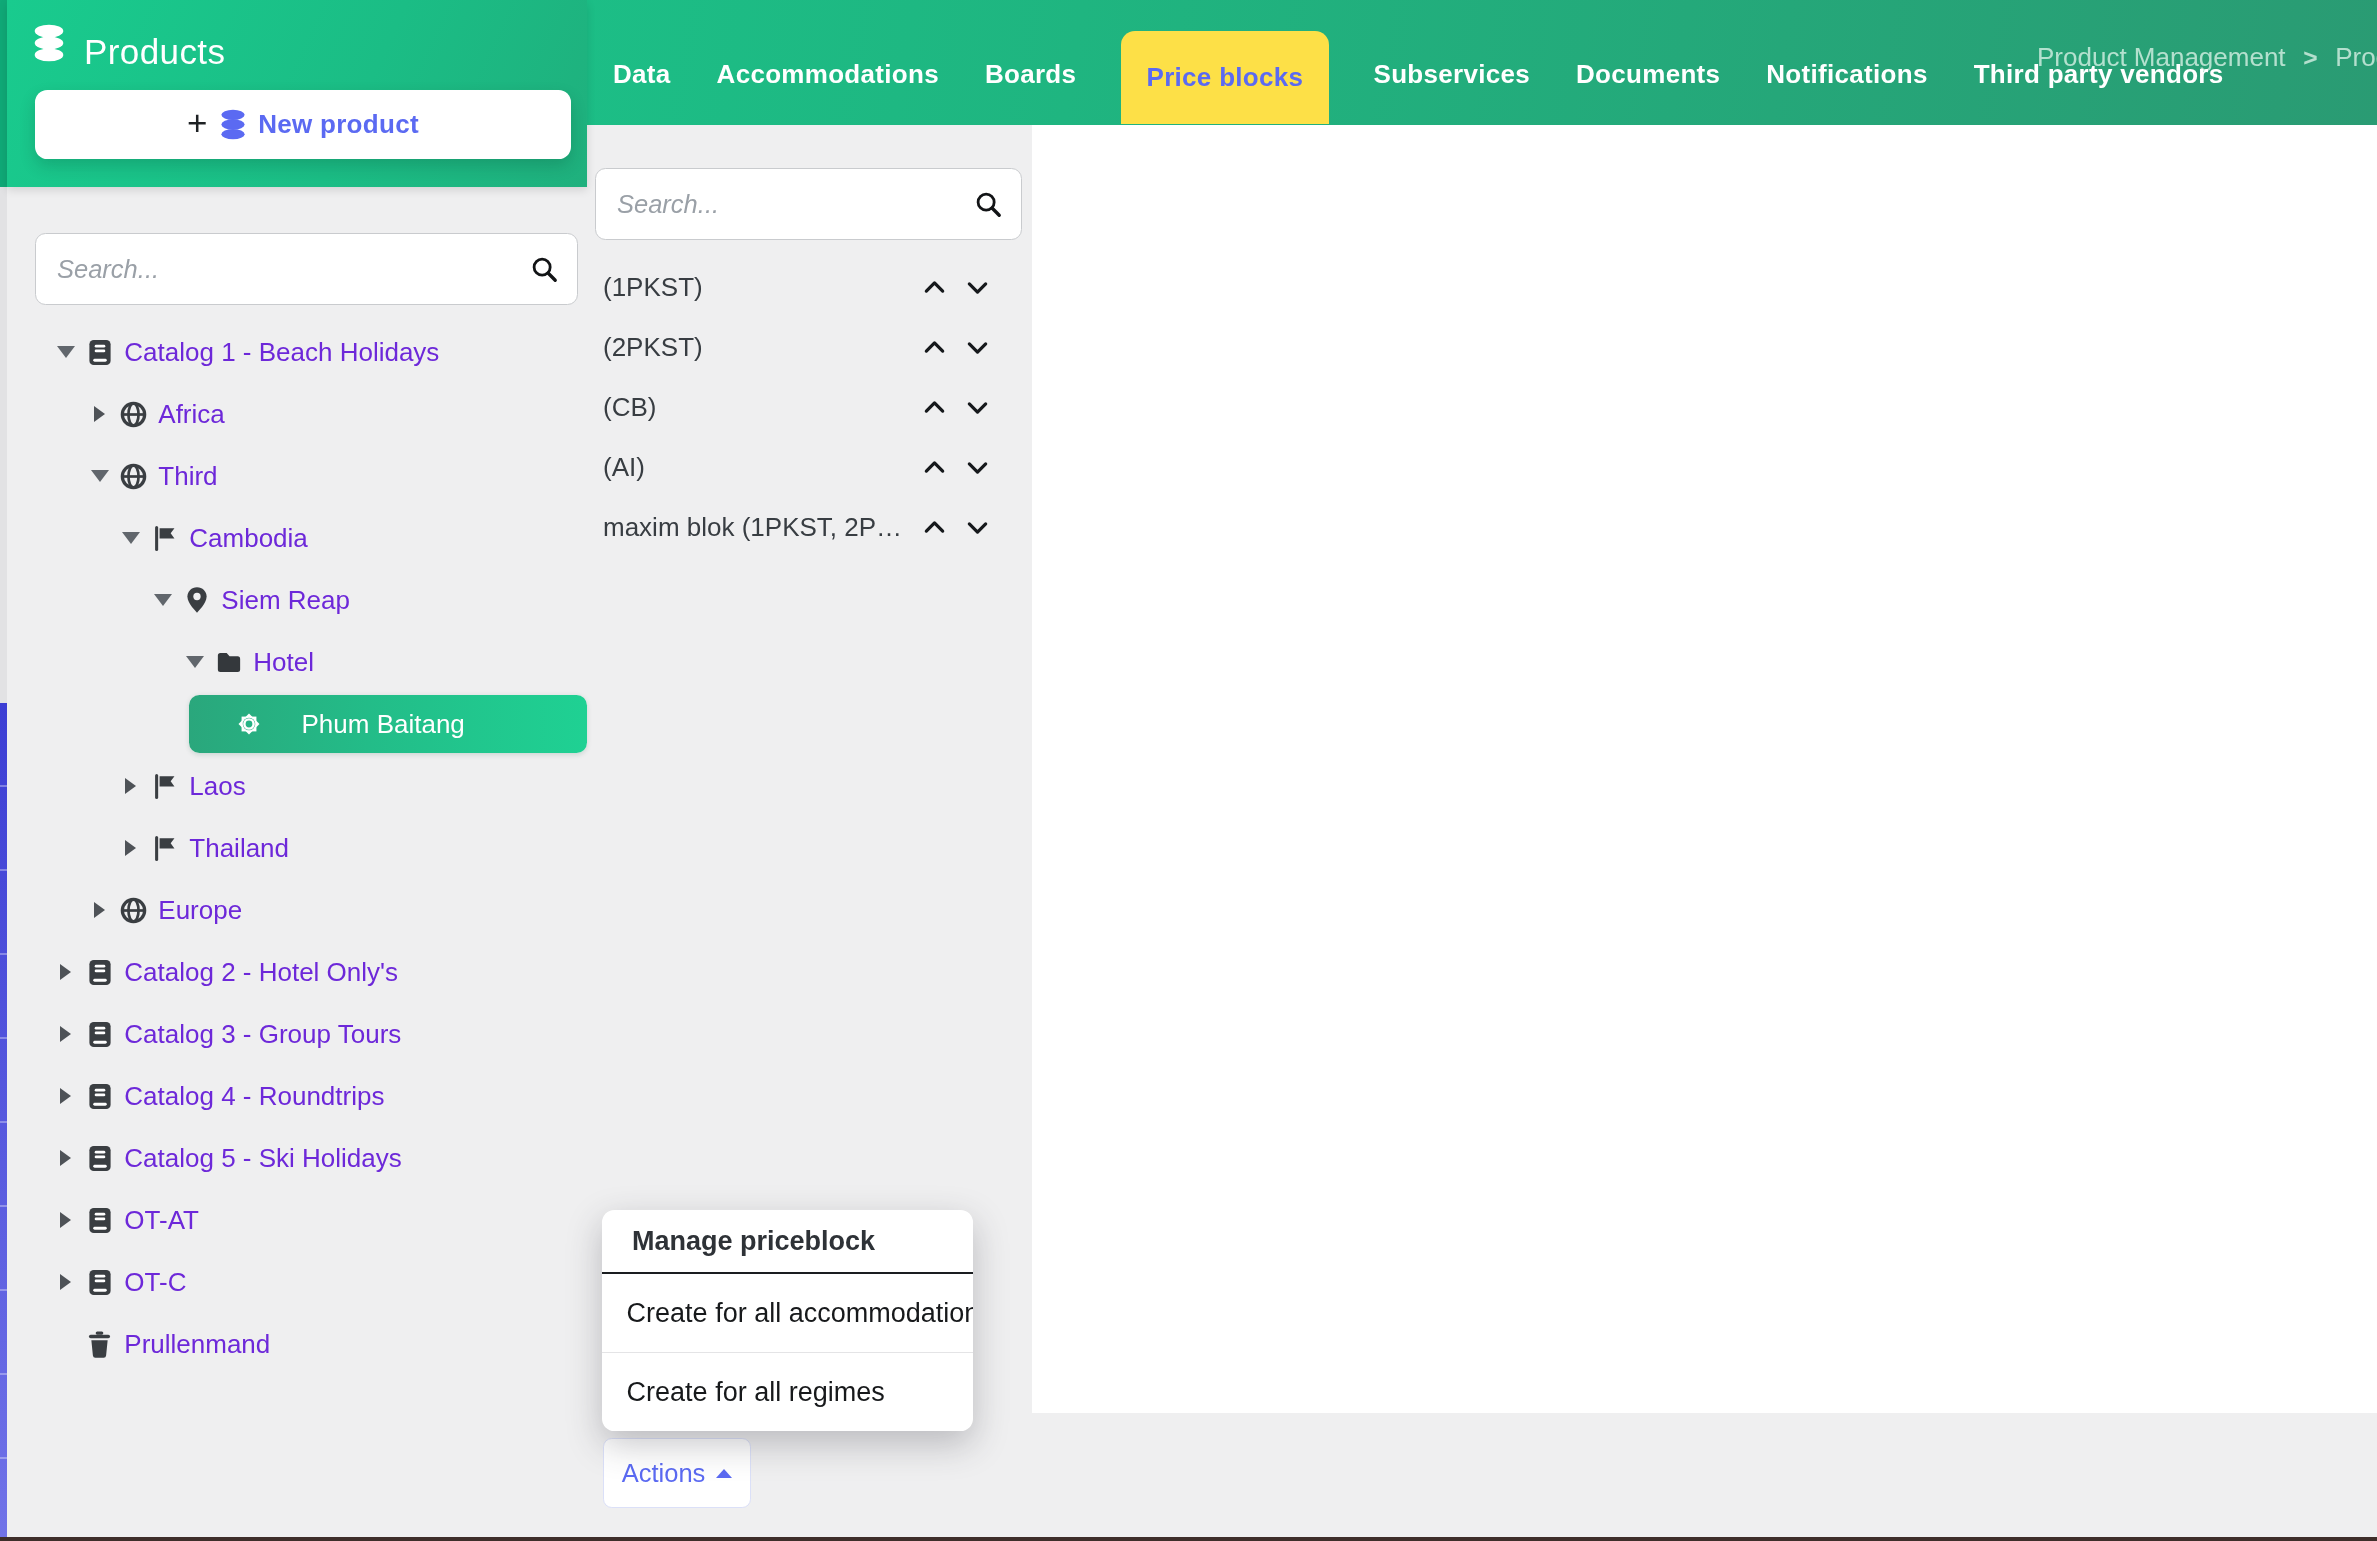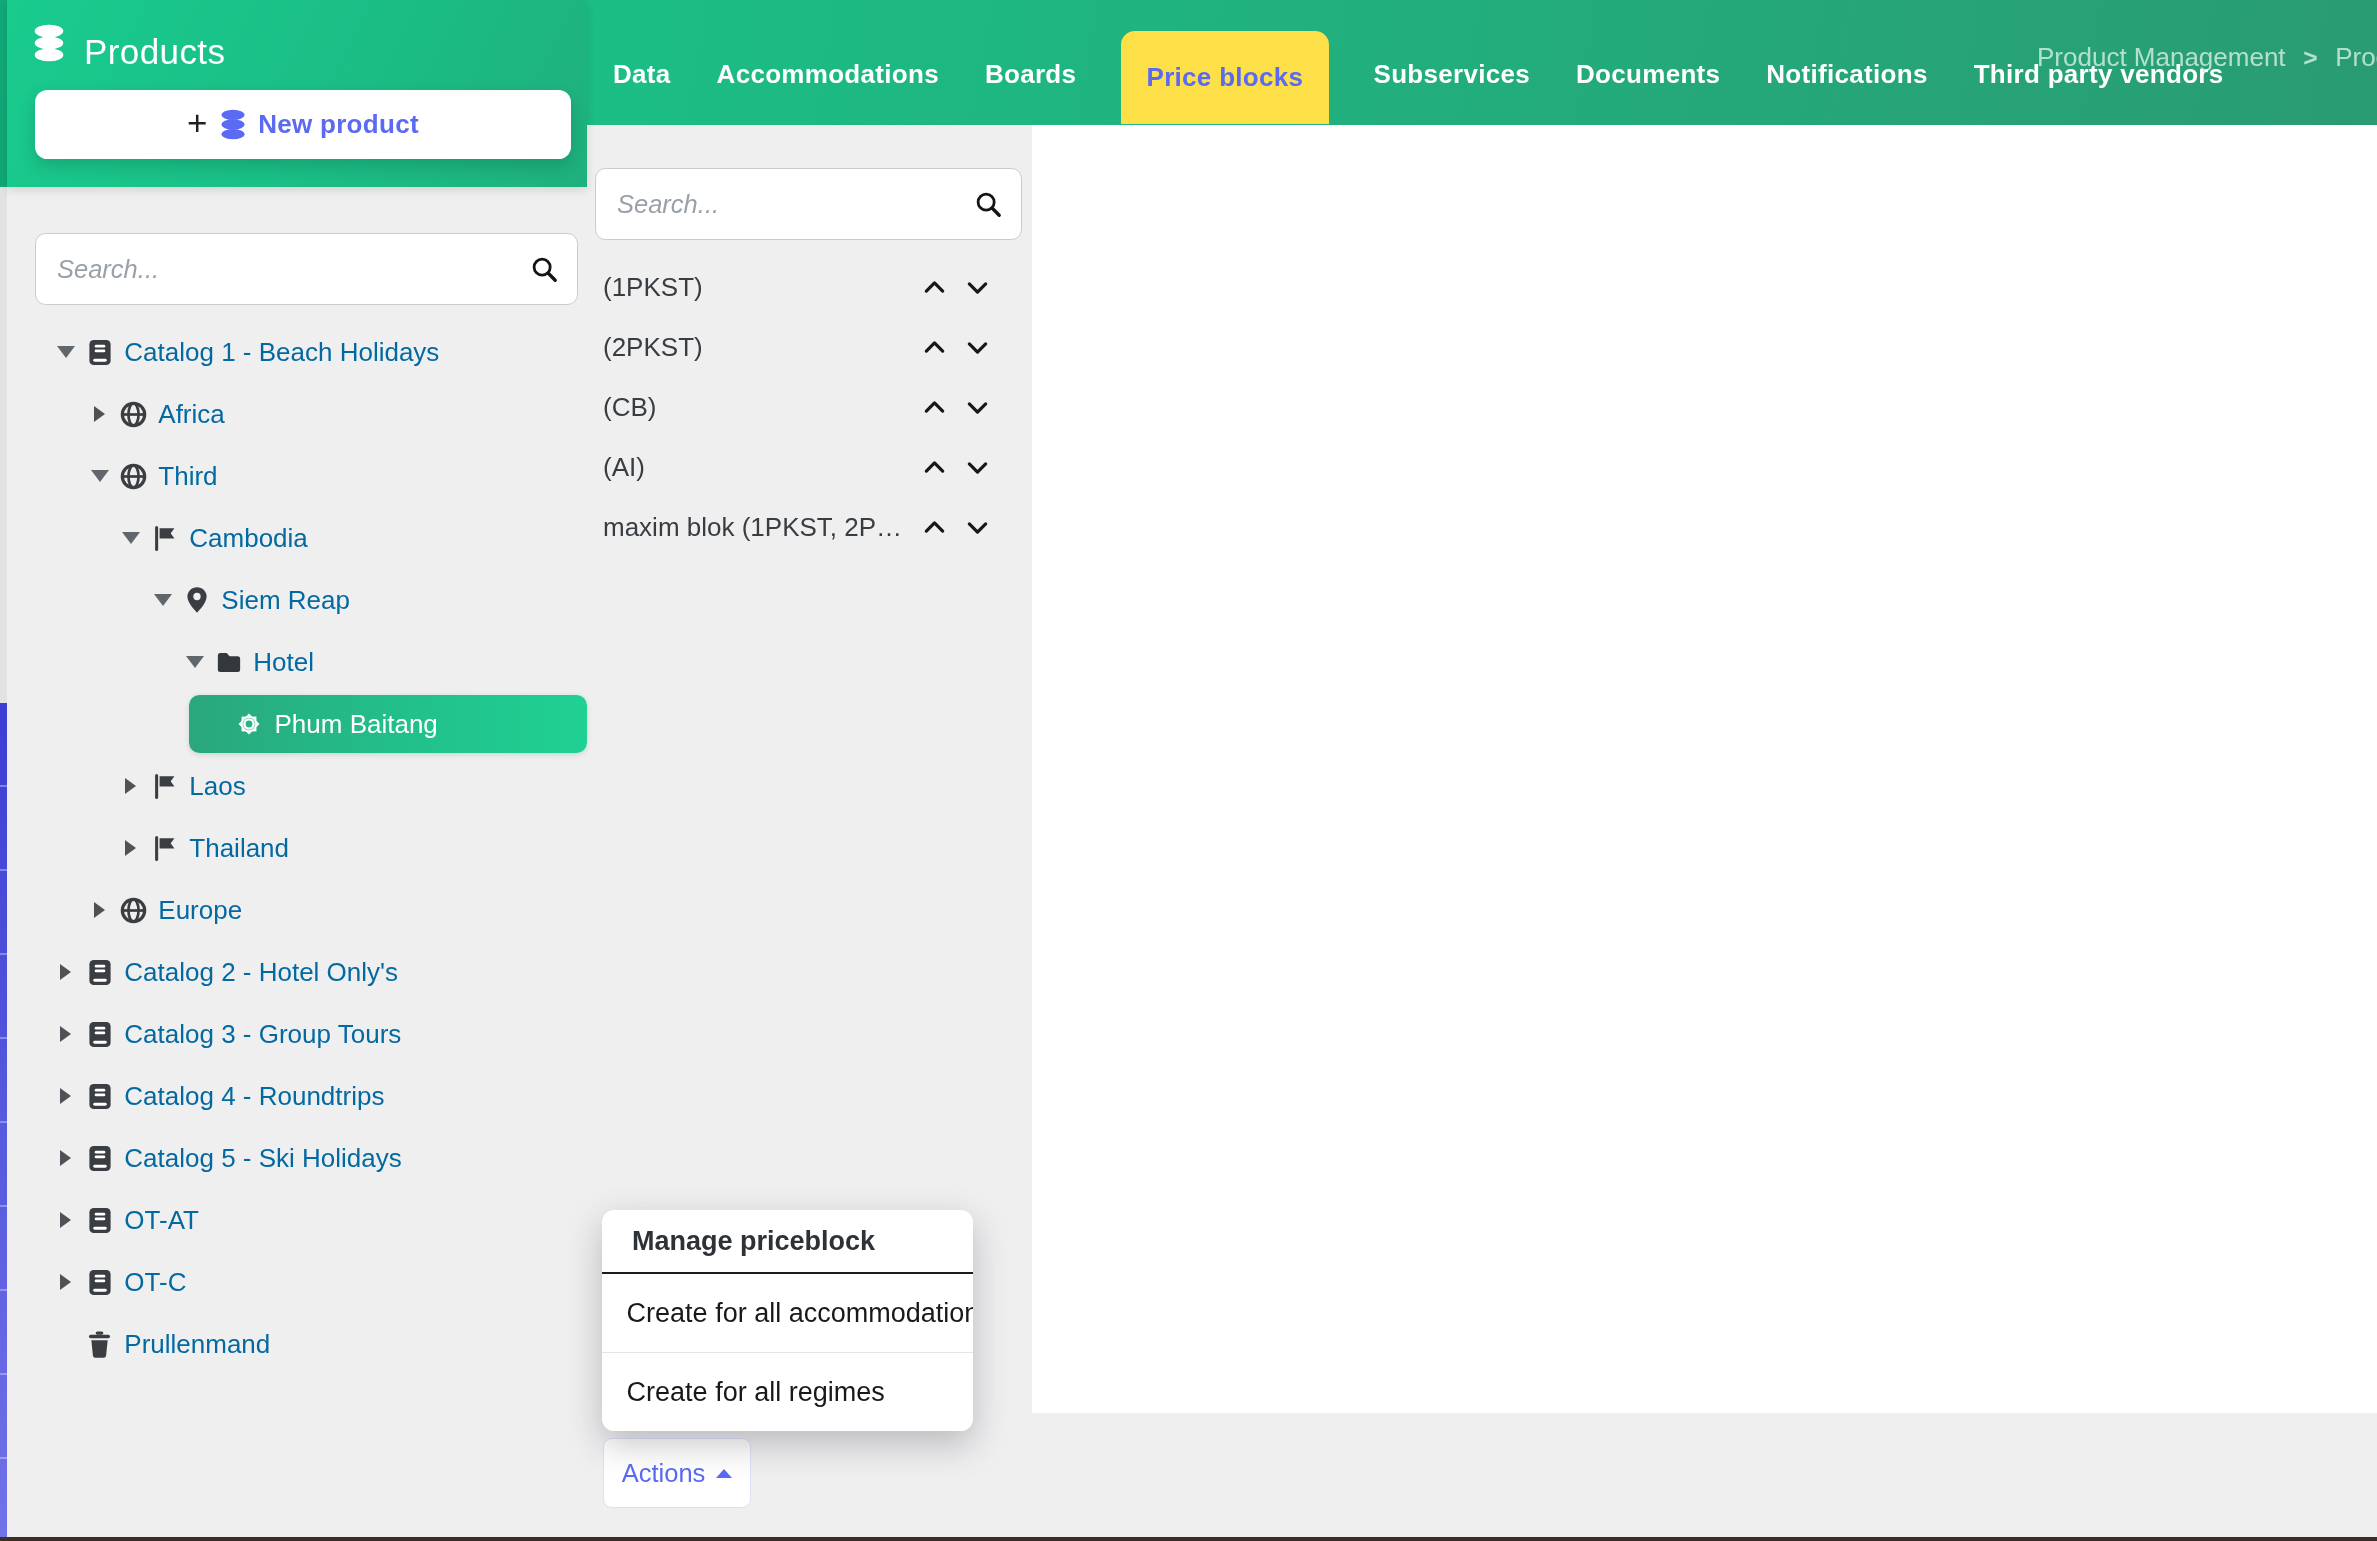--- a/index.html
+++ b/index.html
@@ -81,25 +81,25 @@
   .tree-row{height:62px;display:flex;align-items:center;cursor:pointer;}
   .lvl0{padding-left:54px;}
   .lvl1{padding-left:88px;}
   .lvl2{padding-left:119px;}
   .lvl3{padding-left:151px;}
   .lvl4{padding-left:183px;}
   .caret-slot{width:23px;margin-right:8.8px;display:flex;align-items:center;justify-content:center;flex:0 0 auto;}
   .caret-down{width:0;height:0;border-left:9.7px solid transparent;border-right:9.7px solid transparent;border-top:12.3px solid #61666c;}
   .caret-right{width:0;height:0;border-top:8.8px solid transparent;border-bottom:8.8px solid transparent;border-left:11.4px solid #4e5257;}
   .icon-slot{width:28px;margin-right:10.5px;display:flex;align-items:center;justify-content:center;flex:0 0 auto;}
-  .tree-label{font-size:26px;color:#0369a1;white-space:nowrap;}
+  .tree-label{font-size:26px;color:#6d28d9;white-space:nowrap;}
   .selected-pill{
     position:relative;margin-left:189px;width:376px;height:58px;border-radius:10.5px;
     background:linear-gradient(90deg,#2aa77c 0%,#23bc88 45%,#1fd193 100%);
-    display:flex;align-items:center;padding-left:46px;gap:1px;cursor:pointer;
+    display:flex;align-items:center;padding-left:46px;gap:28px;cursor:pointer;
     box-shadow:0 1.8px 5.3px rgba(0,80,55,.15);
   }
   .selected-pill .tree-label{color:#ffffff;}
 
   
   .pb-rows{position:absolute;left:587px;top:257px;width:445px;}
   .pb-row{height:60px;display:flex;align-items:center;padding:0 40px 0 16px;}
   .pb-label{flex:1;font-size:26px;color:#383d42;white-space:nowrap;overflow:hidden;text-overflow:ellipsis;}
   .pb-btn{flex:0 0 auto;background:none;border:none;padding:0;margin-left:14px;cursor:pointer;display:flex;}
 

